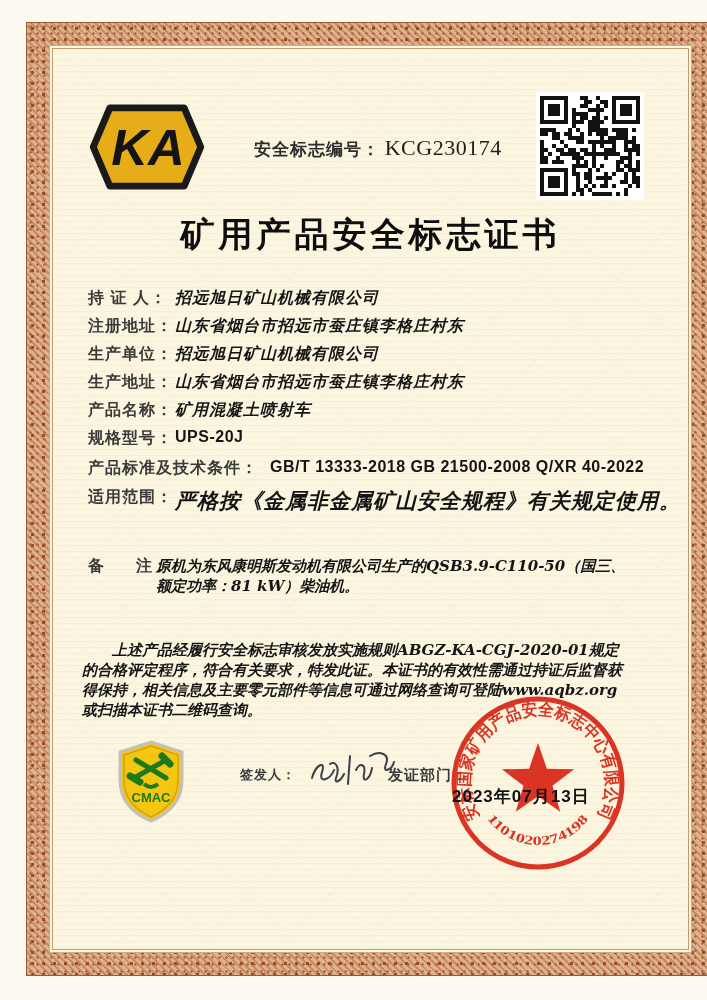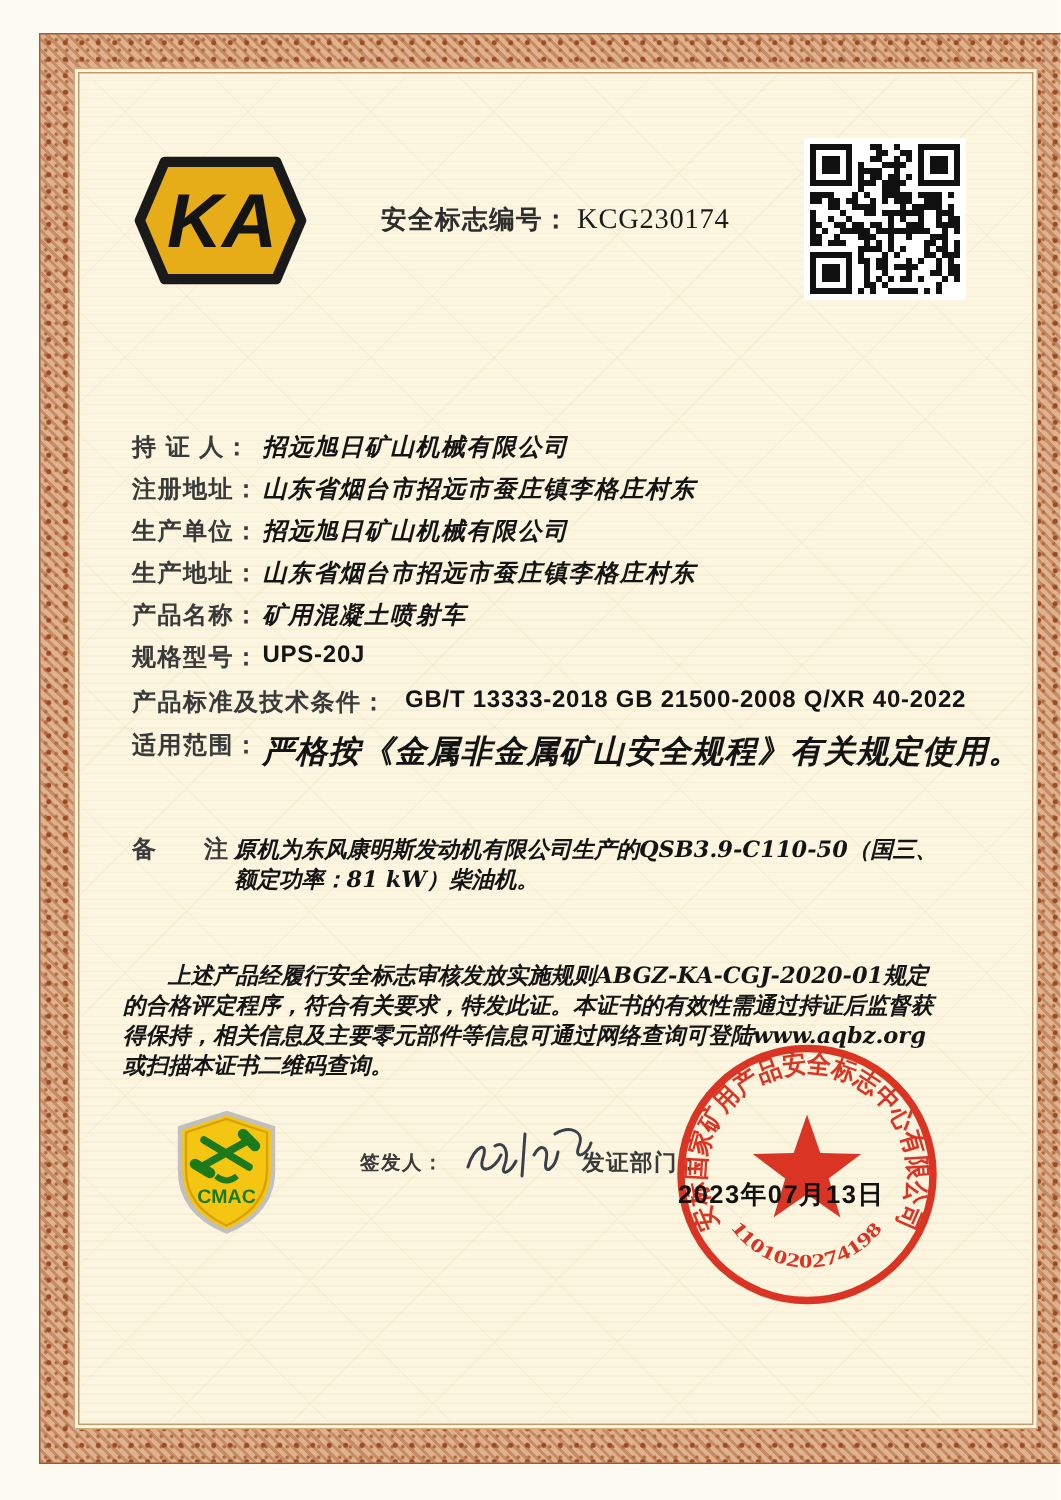--- a/index.html
+++ b/index.html
@@ -31,21 +31,21 @@
     background-image:
       repeating-linear-gradient(0deg, rgba(222,196,148,.14) 0 1px, transparent 1px 6px),
       repeating-linear-gradient(45deg, rgba(214,184,130,.10) 0 1px, transparent 1px 58px),
       repeating-linear-gradient(-45deg, rgba(214,184,130,.10) 0 1px, transparent 1px 58px);
   }
   .abs{position:absolute;}
   
   #ka-logo{left:34px;top:53px;width:118px;height:88px;}
   #cert-no-line{left:200px;top:85px;width:300px;font-size:17px;color:#2d2d2d;white-space:nowrap;}
   #cert-no-line .lbl{font-weight:bold;letter-spacing:1px;font-family:Liberation Serif, serif;}
-  #cert-no-line .num{font-family:"Liberation Serif",serif;font-size:19px;color:#1c1c1c;letter-spacing:.5px;}
+  #cert-no-line .num{font-family:"Liberation Serif",serif;font-size:22px;color:#1c1c1c;letter-spacing:.5px;}
   #qr{left:482px;top:42px;width:108px;height:108px;background:#ffffff;padding:0;}
   #qr svg{display:block;margin:4px;}
   
   #title{left:0;top:162px;width:100%;text-align:center;
     font-family:"Liberation Serif","DejaVu Serif",serif;font-weight:bold;
     font-size:34px;color:#0e0e0e;letter-spacing:4px;}
   
   .row{left:34px;width:560px;height:24px;font-size:16px;white-space:nowrap;}
   .row .lbl{position:absolute;left:0;top:0;color:#3a3a3a;font-weight:bold;letter-spacing:1px;}
   .row .val{position:absolute;left:87px;top:0;color:#141414;
@@ -420,20 +420,21 @@
           <rect x="0" y="96" width="4" height="4" fill="#111"></rect>
           <rect x="4" y="96" width="4" height="4" fill="#111"></rect>
           <rect x="8" y="96" width="4" height="4" fill="#111"></rect>
           <rect x="12" y="96" width="4" height="4" fill="#111"></rect>
           <rect x="16" y="96" width="4" height="4" fill="#111"></rect>
           <rect x="20" y="96" width="4" height="4" fill="#111"></rect>
           <rect x="24" y="96" width="4" height="4" fill="#111"></rect>
         </svg>
       </div>
 
+    <div class="abs" id="title">矿用产品安全标志证书</div>
 
     <div class="abs row" style="top:238px">
       <span class="lbl">持 证 人：</span>
       <span class="val kai">招远旭日矿山机械有限公司</span>
     </div>
     <div class="abs row" style="top:266px">
       <span class="lbl">注册地址：</span>
       <span class="val kai">山东省烟台市招远市蚕庄镇李格庄村东</span>
     </div>
     <div class="abs row" style="top:294px">

